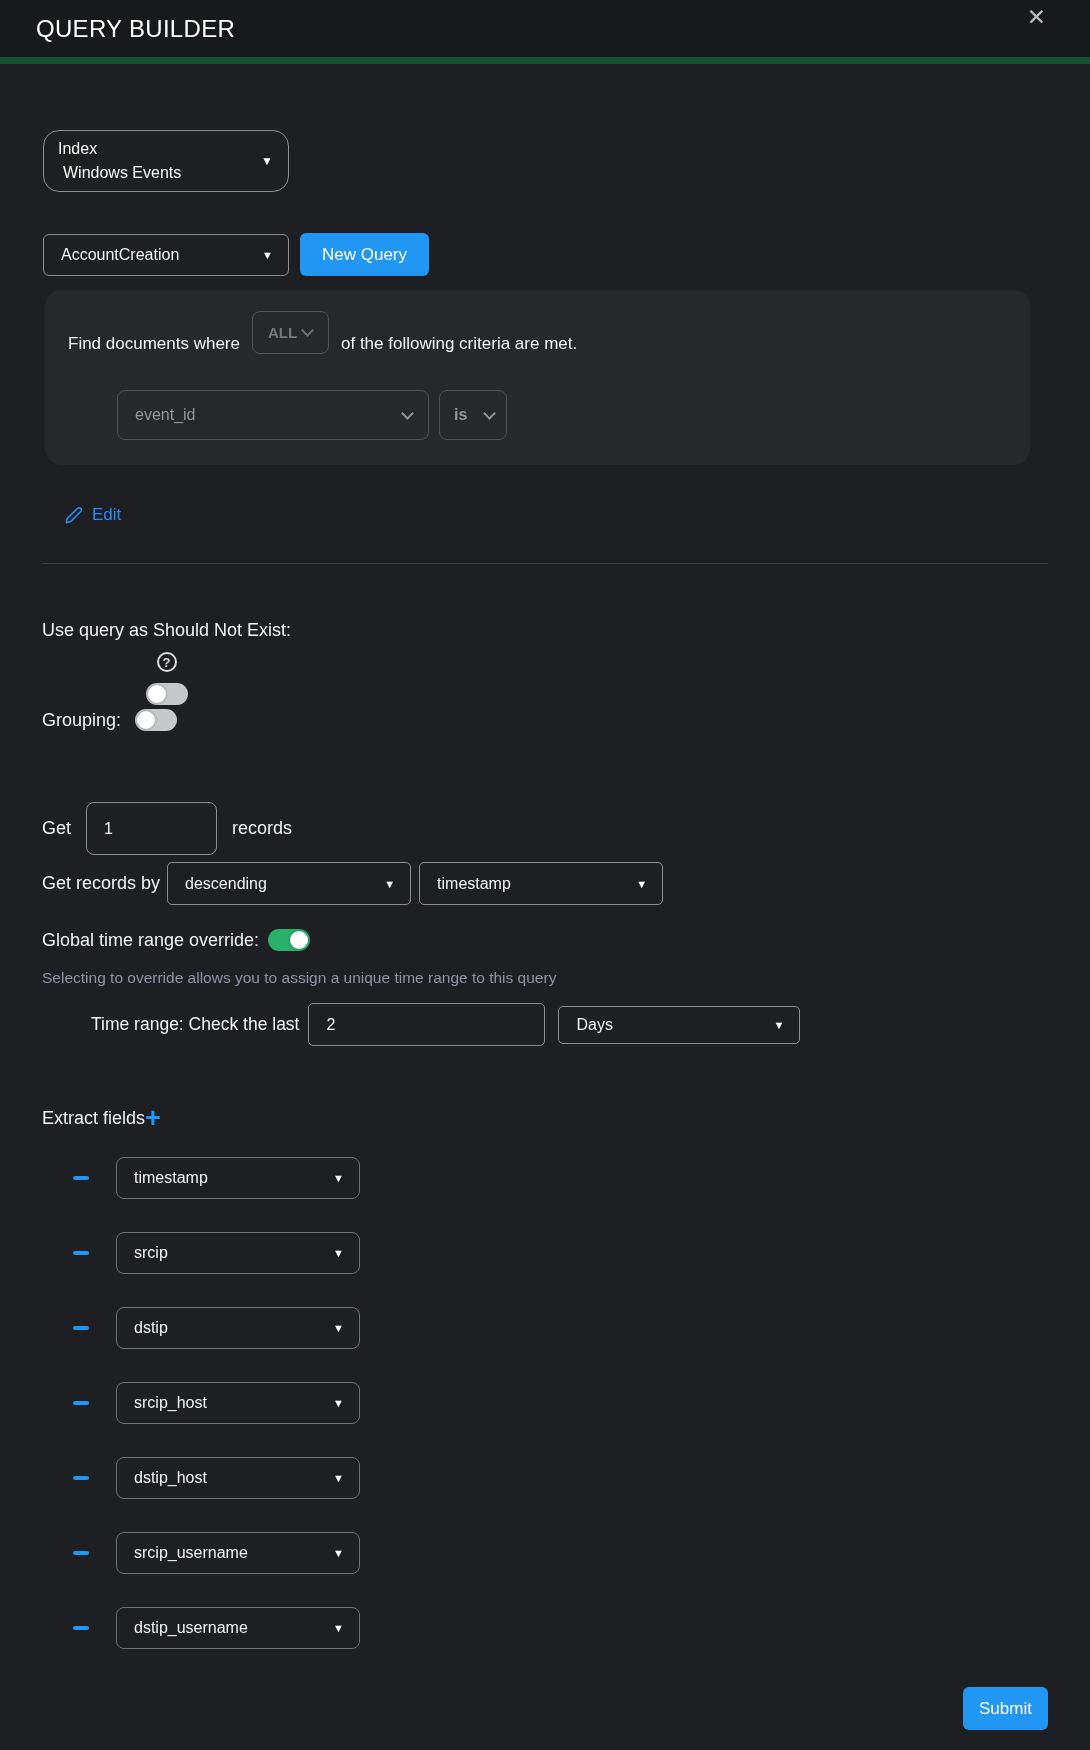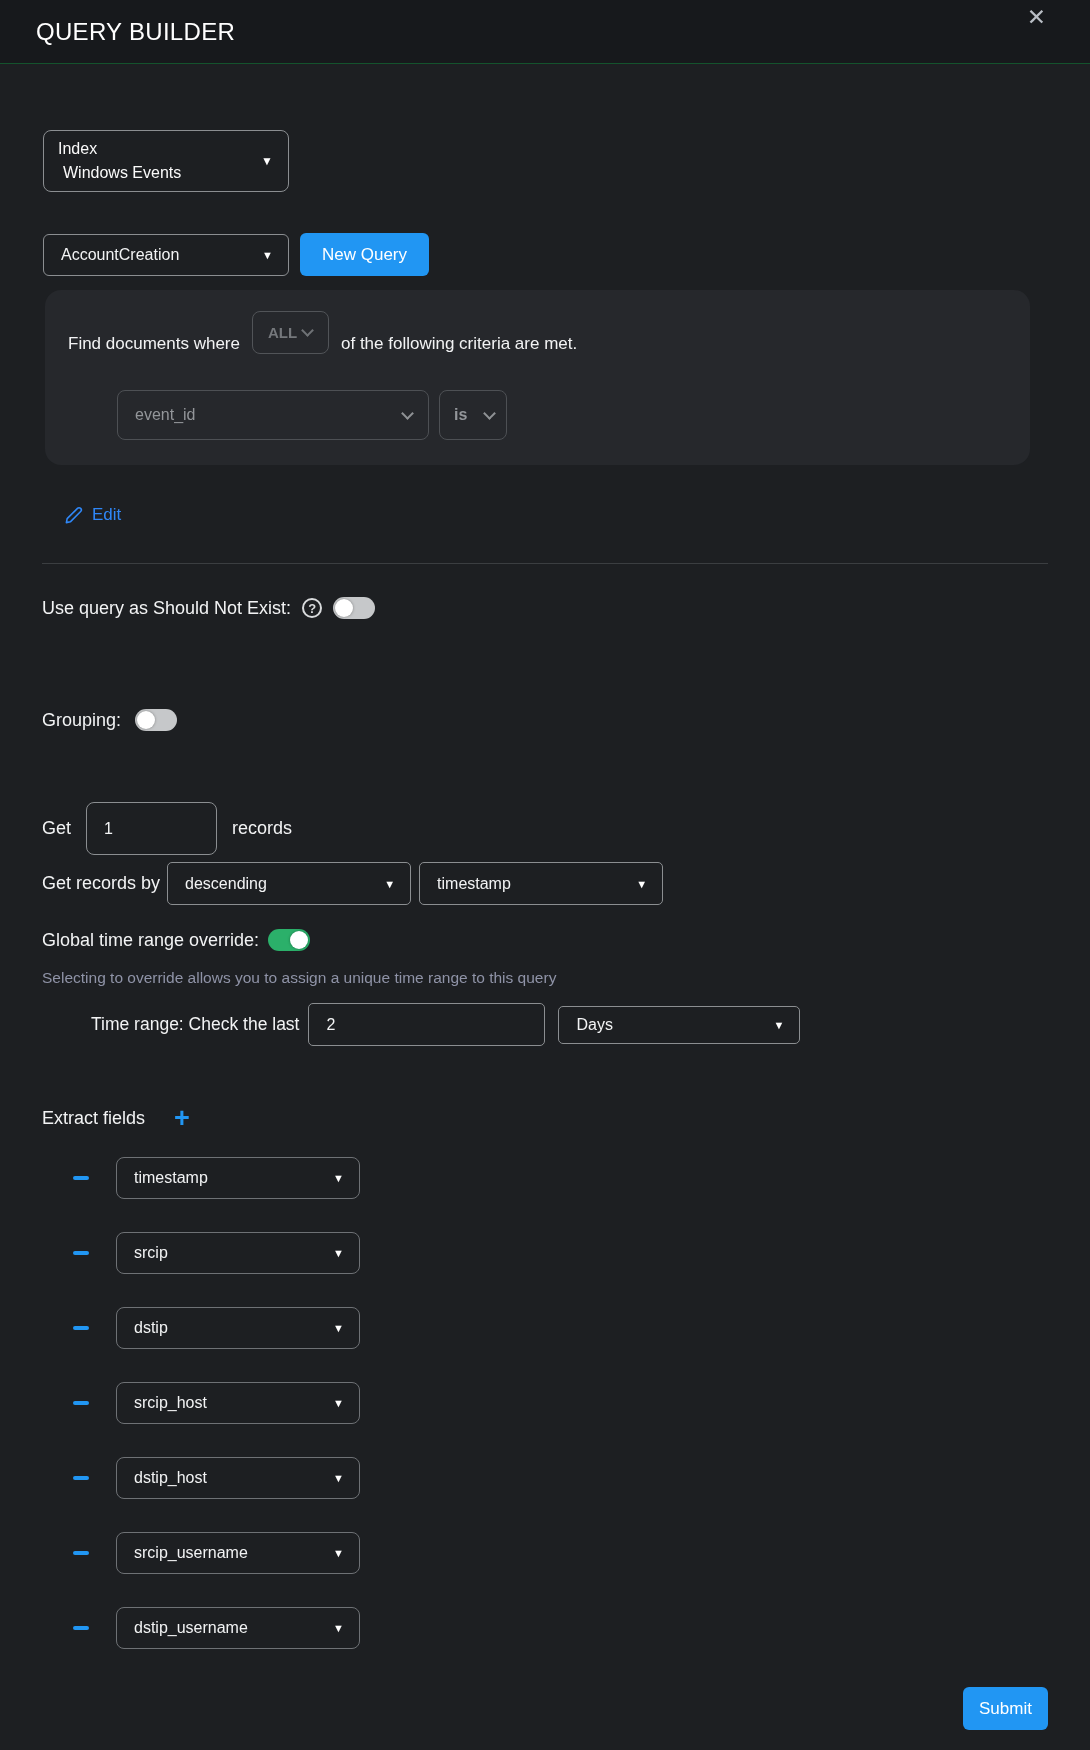--- a/index.html
+++ b/index.html
@@ -1,35 +1,35 @@
 <!DOCTYPE html>
 <html><head>
 <meta charset="utf-8">
 <style>
   * { box-sizing: border-box; margin: 0; padding: 0; }
   html,body { background:#101113; }
   body { font-family:"Liberation Sans", sans-serif; }
   .modal { position:relative; width:1090px; height:1750px; background:#1d1f22; color:#f0f1f2; overflow:hidden; }
 
   
-  .header { position:absolute; top:0; left:0; width:100%; height:64px; background:#17191c; border-bottom:1px solid #14532d; }
+  .header { position:absolute; top:0; left:0; width:100%; height:64px; background:#17191c; border-bottom:7px solid #14532d; }
   .title { position:absolute; left:36px; top:50%; transform:translateY(-50%); font-size:24px; color:#ffffff; letter-spacing:.3px; }
   .close { position:absolute; right:44px; top:6px; font-size:23px; color:#b9bec5; cursor:pointer; line-height:1; }
 
   
   .sel { display:flex; align-items:center; border:1px solid #8b8e91; border-radius:6px; color:#f2f3f4; background:transparent; cursor:pointer; }
   .sel .lbl { padding-left:17px; font-size:16px; }
   .sel .caret { margin-left:auto; padding-right:15px; font-size:11px; color:#ffffff; }
 
   
   .sel.dim { border-color:#4d5054; border-radius:8px; color:#93969a; }
   .chev { width:9px; height:9px; border-right:2px solid #8f9295; border-bottom:2px solid #8f9295; transform:rotate(45deg); margin-left:auto; margin-right:16px; margin-top:-4px; }
 
   
-  .index-sel { position:absolute; left:43px; top:130px; width:246px; height:62px; border:1px solid #8b8e91; border-radius:8px; cursor:pointer; }
+  .index-sel { position:absolute; left:43px; top:130px; width:246px; height:62px; border:1px solid #8b8e91; border-radius:16px; cursor:pointer; }
   .index-sel .top { position:absolute; left:14px; top:9px; font-size:16px; color:#fafafa; }
   .index-sel .val { position:absolute; left:19px; top:33px; font-size:16px; color:#fafafa; }
   .index-sel .caret { position:absolute; right:15px; top:50%; transform:translateY(-50%); font-size:12px; color:#fff; }
 
   .account-sel { position:absolute; left:43px; top:234px; width:246px; height:42px; }
   .btn { display:flex; align-items:center; justify-content:center; background:#2196f3; color:#ffffff; border:none; border-radius:6px; cursor:pointer; font-family:"Liberation Sans", sans-serif; }
   .new-query { position:absolute; left:300px; top:233px; width:129px; height:43px; font-size:17px; }
 
   
   .panel { position:absolute; left:45px; top:290px; width:985px; height:175px; background:#26282c; border-radius:16px; }
@@ -60,39 +60,39 @@
   .label { font-size:18px; color:#f2f3f4; }
 
   
   .toggle { position:relative; width:42px; height:22px; border-radius:11px; background:#c6c8ca; cursor:pointer; flex:none; }
   .toggle .knob { position:absolute; top:2px; left:2px; width:18px; height:18px; border-radius:50%; background:#ffffff; box-shadow:0 0 3px rgba(0,0,0,.35); }
   .toggle.on { background:#2bb06a; }
   .toggle.on .knob { left:auto; right:2px; }
 
   .qmark { width:20px; height:20px; border:2px solid #d9dbdd; border-radius:50%; display:flex; align-items:center; justify-content:center; font-size:13px; font-weight:bold; color:#d9dbdd; cursor:pointer; flex:none; }
 
-  .sne-row { left:42px; top:597px; gap:11px; }
+  .sne-row { left:42px; top:620px; gap:11px;flex-direction:column; }
   .grouping-row { left:42px; top:709px; gap:14px;text-align:right; }
 
   .get-row { left:42px; top:802px; gap:15px; }
   .num-input { background:transparent; border:1px solid #8b8e91; border-radius:8px; color:#f2f3f4; font-size:16px; padding-left:17px; outline:none; font-family:"Liberation Sans", sans-serif; }
   .get-input { width:131px; height:53px; }
 
   .grb-row { left:42px; top:862px; gap:7px; }
   .grb-sel { width:244px; height:43px; border-radius:5px; }
   .grb-sel + .grb-sel { margin-left:1px; }
 
   .global-row { left:42px; top:929px; gap:9px; }
   .hint { position:absolute; left:42px; top:969px; font-size:15.5px; color:#8f93a7; }
   .tr-row { left:56px; top:1003px;margin-left:35px; }
   .tr-label { font-size:17.5px; }
   .tr-input { width:237px; height:43px; border-radius:5px; margin-left:9px; }
   .days-sel { width:242px; height:38px; border-radius:5px; margin-left:13px; }
 
-  .extract-row { left:42px; top:1105px; gap:29px; }
+  .extract-row { left:42px; top:1105px; }
   .plus { color:#2196f3; font-size:27px; font-weight:bold; cursor:pointer; line-height:1; }
 
   .field-row { position:absolute; left:73px; display:flex; align-items:center; }
   .minus { width:16px; height:4px; border-radius:2px; background:#2196f3; cursor:pointer; }
   .field-sel { margin-left:27px; width:244px; height:42px; border-radius:8px; border-color:#6e7175; }
 
   .submit { position:absolute; left:963px; top:1687px; width:85px; height:43px; font-size:17px;text-align:center; }
 </style>
 </head>
 <body>

